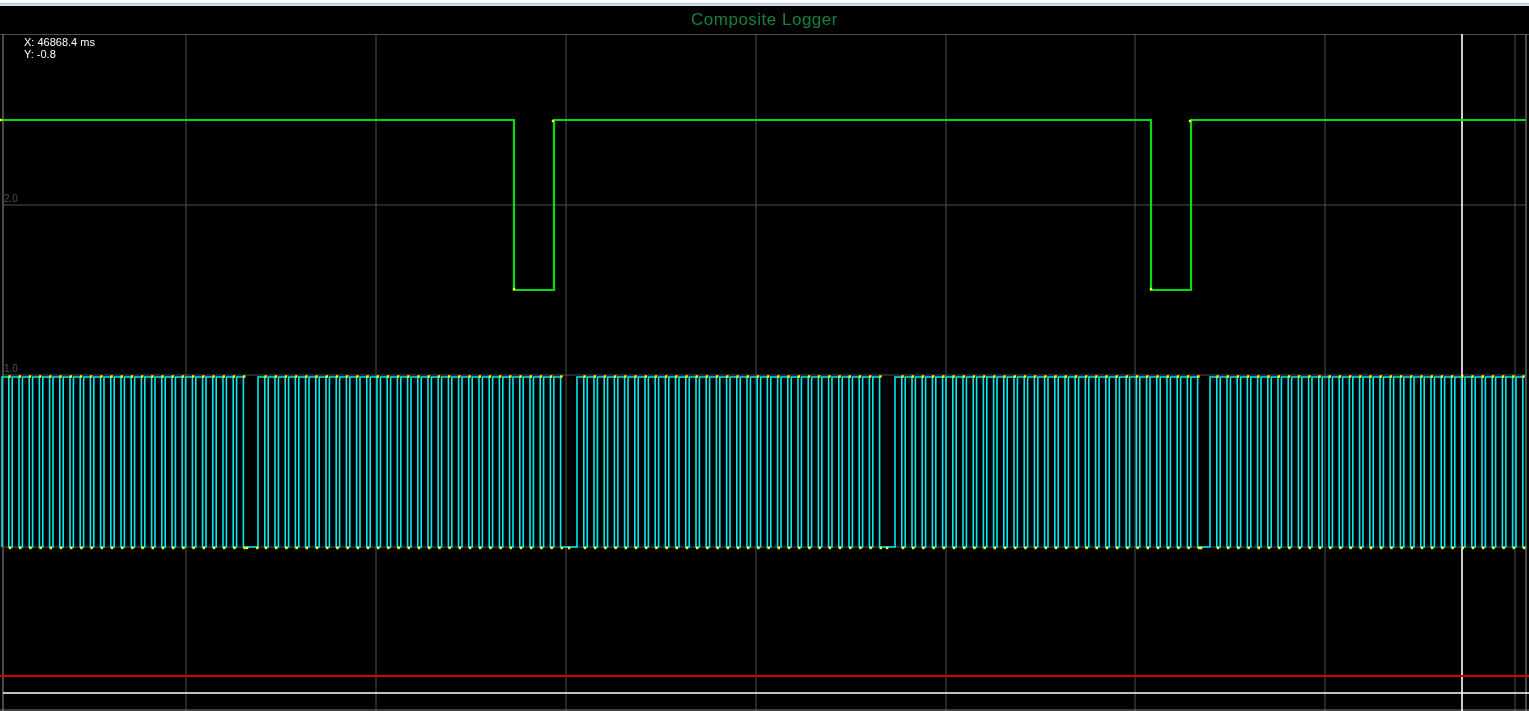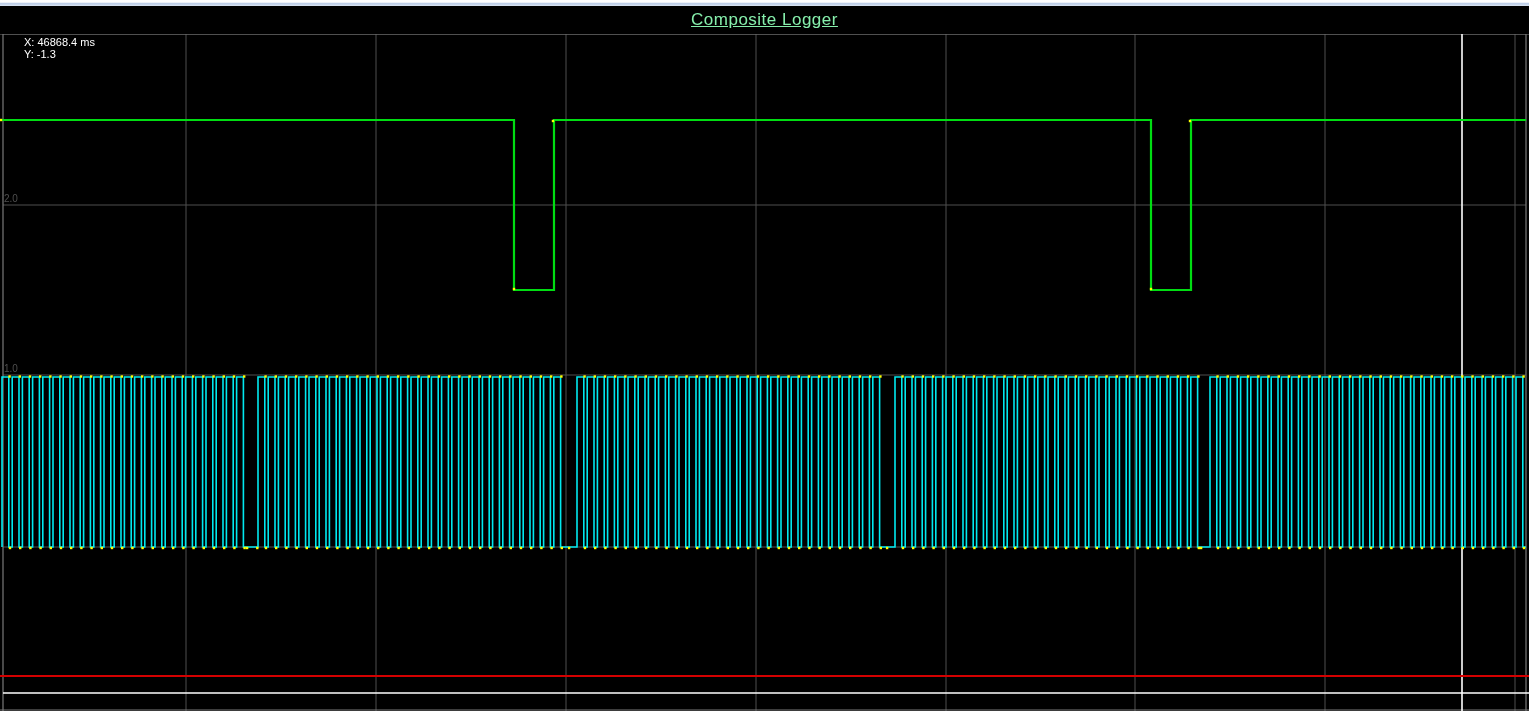--- a/index.html
+++ b/index.html
@@ -9,21 +9,21 @@
   }
   .top-strip{
     position:absolute;left:0;top:0;width:100%;height:6px;
     background:linear-gradient(#ffffff 0%,#ffffff 35%,#b9cbe6 60%,#dde7f4 100%);
   }
   .title-bar{
     position:absolute;left:0;top:6px;width:100%;height:28px;background:#000;
     display:flex;align-items:center;justify-content:center;
   }
   .title-text{
-    color:#86efac;font-size:17px;letter-spacing:0.5px;text-decoration:underline;
+    color:#15803d;font-size:17px;letter-spacing:0.5px;
   }
   .readout{
     position:absolute;left:24px;top:36px;color:#ffffff;font-size:11px;line-height:12px;
   }
   #plot-svg{position:absolute;left:0;top:0;}
 </style>
 </head>
 <body>
 
 <div class="screen">
@@ -352,15 +352,15 @@
       <rect x="1512.6" y="546.8" width="2.4" height="2.4" fill="#ffff00"></rect>
       <rect x="1522.4" y="375.3" width="2.4" height="2.4" fill="#ffff00"></rect>
       <rect x="1522.8" y="546.8" width="2.4" height="2.4" fill="#ffff00"></rect>
     </svg>
   <div class="top-strip"></div>
   <div class="title-bar">
     <span class="title-text">Composite Logger</span>
   </div>
   <div class="readout">
     <div>X: 46868.4 ms</div>
-    <div>Y: -1.3</div>
+    <div>Y: -0.8</div>
   </div>
 </div>
 
 </body></html>

